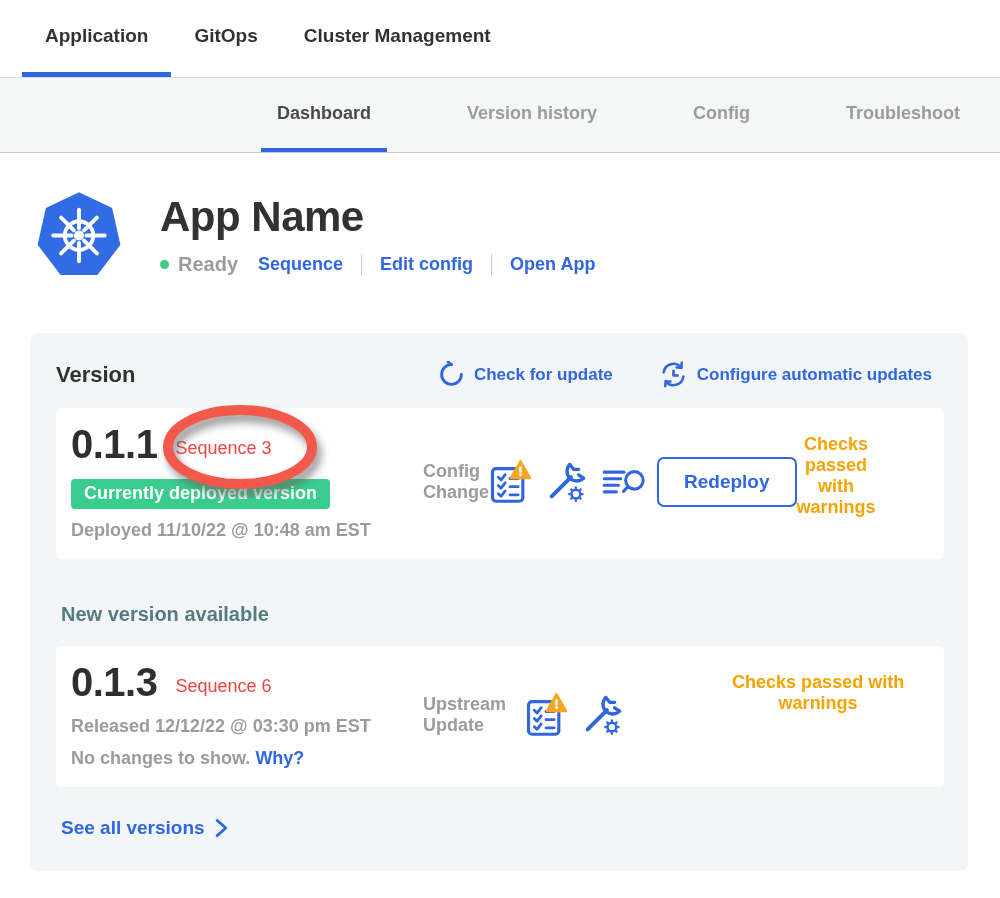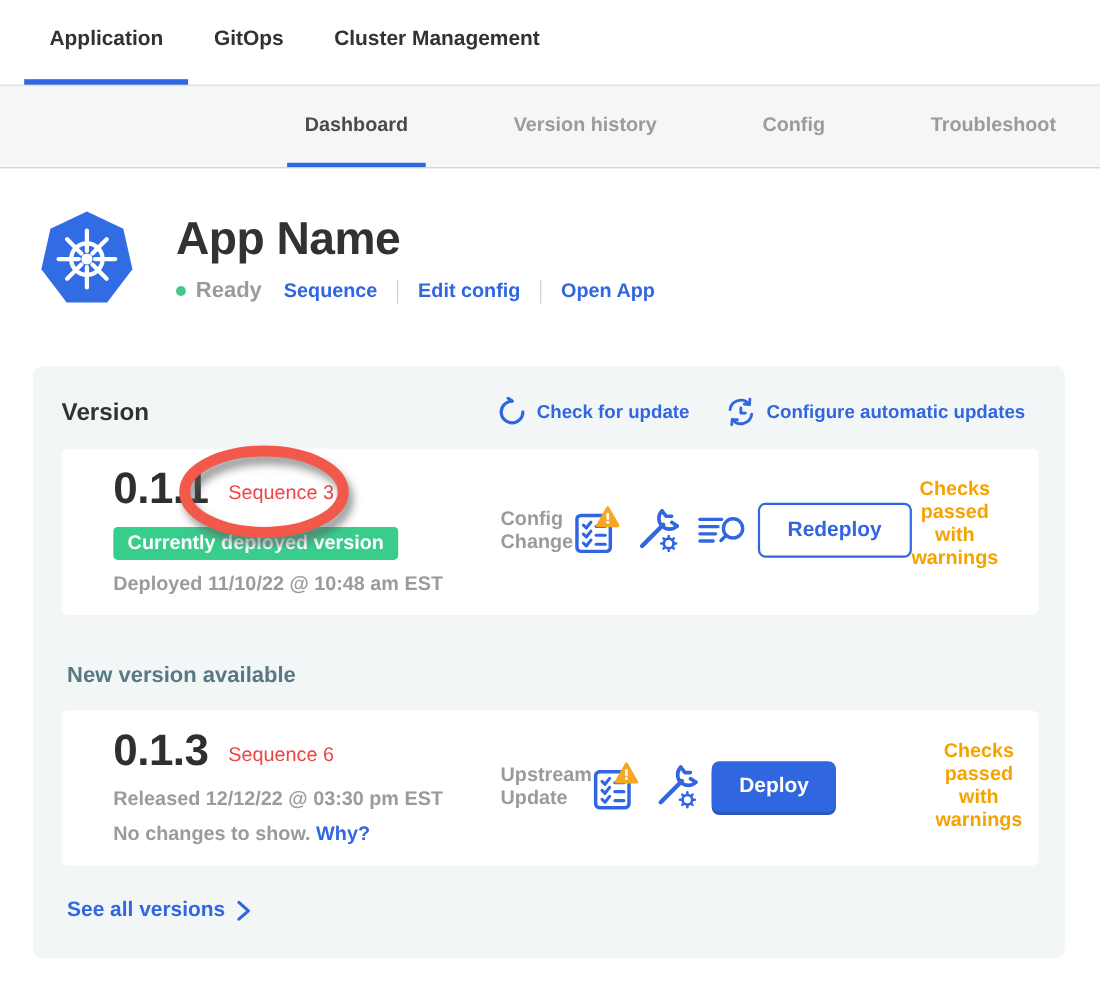--- a/index.html
+++ b/index.html
@@ -29,27 +29,27 @@
   .status-dot { width:9px; height:9px; border-radius:50%; background:#44c98c; margin-right:9px; }
   .status-text { font-size:20px; font-weight:700; color:#9b9b9b; margin-right:20px; }
   .hdr-link { font-size:18px; font-weight:700; color:#3066e0; cursor:pointer; }
   .hdr-divider { width:1px; height:22px; background:#c9ced0; margin:0 18px; }
 
   
   .version-panel { position:relative; width:938px; margin:50px 0 0 30px;
     background:#f3f6f7; border-radius:8px; padding:28px 24px 32px 26px; }
   .panel-head { display:flex; align-items:center; }
   .panel-title { font-size:22px; font-weight:700; color:#323232; }
-  .panel-actions { margin-left:auto; display:flex; align-items:center; gap:32px; padding-right:12px; }
+  .panel-actions { margin-left:auto; display:flex; align-items:center; gap:46px; padding-right:12px; }
   .panel-action { display:flex; align-items:center; gap:9px; font-size:17px;
     font-weight:700; color:#3066e0; cursor:pointer; }
 
   .version-card { position:relative; background:#fff; border-radius:6px;
     margin-top:20px; padding:14px 22px 18px 15px; display:flex; }
-  .card-left { width:352px; flex:none;margin-left:32px; }
+  .card-left { width:352px; flex:none; }
   .version-row { display:flex; align-items:center; }
   .version-num { font-size:40px; font-weight:700; letter-spacing:-0.5px; color:#2f2f2f; }
   .sequence { font-size:18px; color:#ef4444; margin-left:18px; padding-top:8px; }
   .deployed-badge { display:inline-block; margin-top:12px; background:#38cc8d; color:#fff;
     font-size:18px; font-weight:700; padding:4px 13px 5px; border-radius:4px; }
   .meta-line { margin-top:11px; font-size:18px; font-weight:600; color:#9b9b9b; }
   .inline-link { color:#3066e0; font-weight:700; cursor:pointer; }
 
   .card-right { flex:1; display:flex; flex-direction:row; justify-content:space-between; }
   .card-right-top { display:flex; align-items:center; }
@@ -248,21 +248,20 @@
                 <line x1="29" y1="35.6" x2="29" y2="37.2"></line>
               <line x1="22.8" y1="31" x2="24.4" y2="31"></line>
                 <line x1="33.6" y1="31" x2="35.2" y2="31"></line>
               <line x1="24.7" y1="26.7" x2="25.8" y2="27.8"></line>
                 <line x1="32.2" y1="34.2" x2="33.3" y2="35.3"></line>
               <line x1="33.3" y1="26.7" x2="32.2" y2="27.8"></line>
                 <line x1="25.8" y1="34.2" x2="24.7" y2="35.3"></line>
             </g>
           </svg>
         </div>
-        <button class="btn btn-primary">Deploy</button>
       </div>
       <div class="checks-status">Checks passed with warnings</div>
     </div>
   </div>
 
   <div class="see-all">
     <span>See all versions</span>
     <svg width="13" height="20" viewBox="0 0 12 18" fill="none" aria-hidden="true">
       <path d="M2 2 L10 9 L2 16" stroke="#3066e0" stroke-width="2.6" stroke-linecap="round" stroke-linejoin="round"></path>
     </svg>

